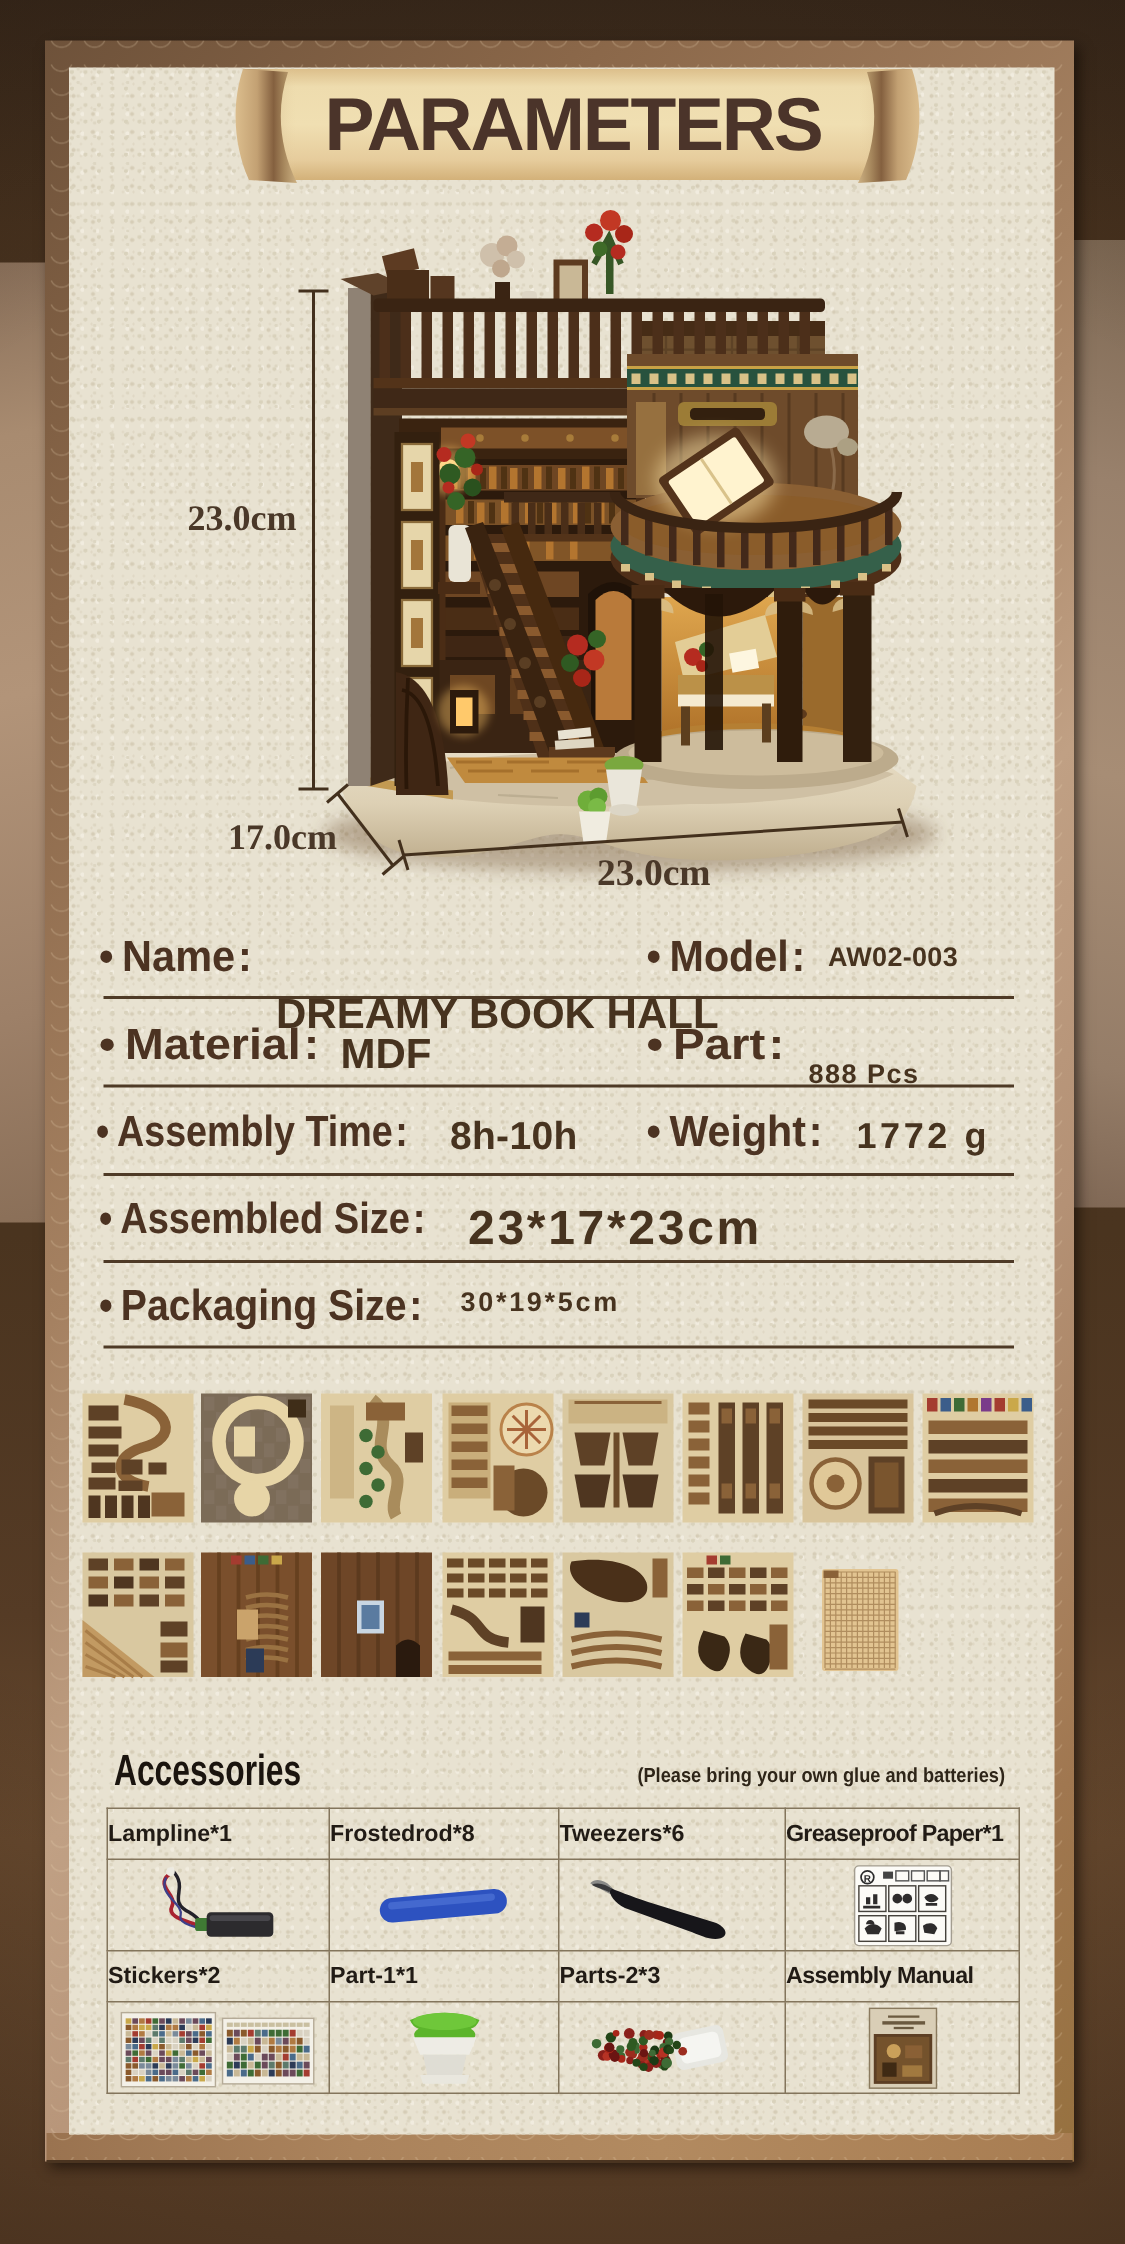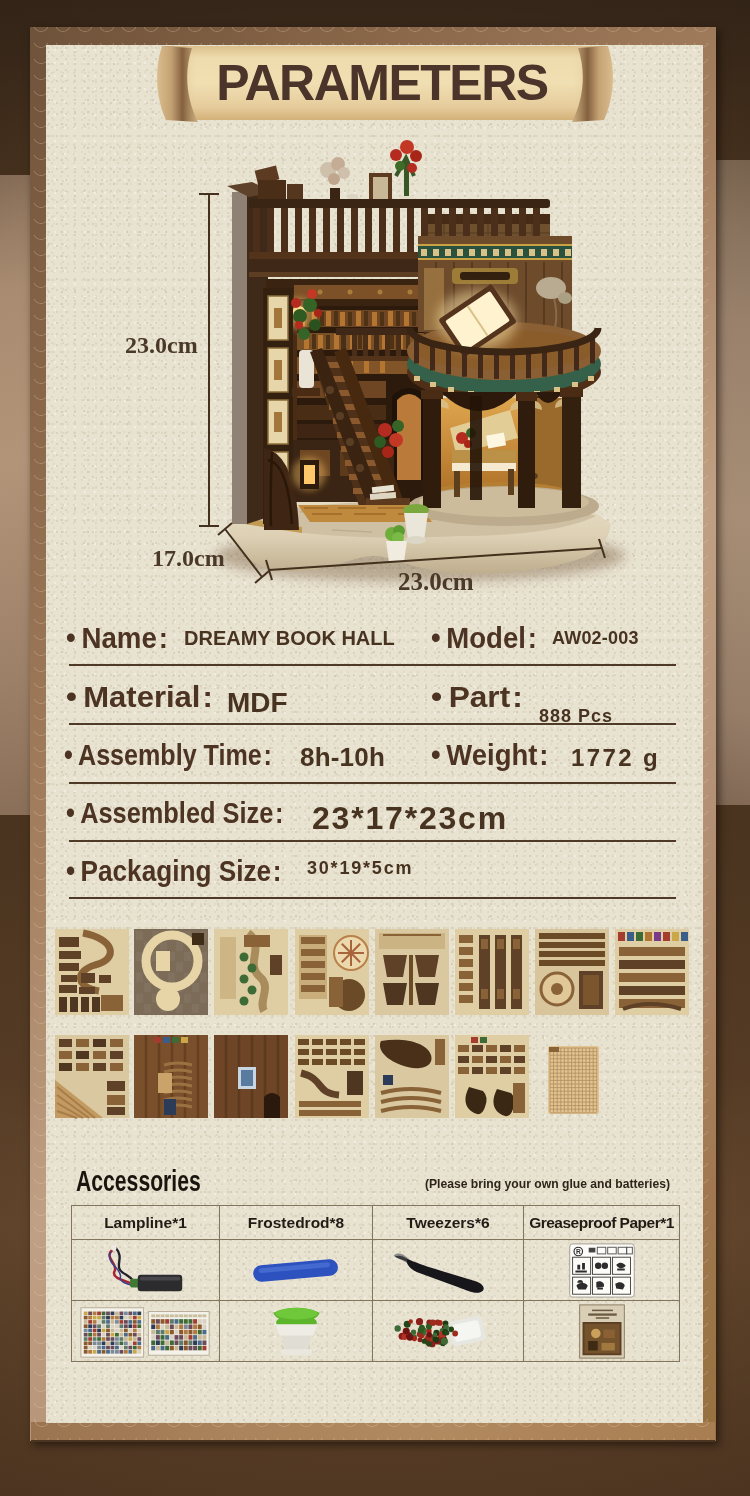--- a/index.html
+++ b/index.html
@@ -31,21 +31,21 @@
 .pline{position:absolute;left:69px;width:607px;height:2px;background:#4e3a26;}
 .plb{position:absolute;color:#4c3322;font-weight:bold;font-size:29px;white-space:nowrap;transform-origin:0 50%;}
 .plb i{display:inline-block;width:6px;}
 .plb .cl{padding-left:2px;}
 .pvv{position:absolute;color:#47331f;font-weight:bold;white-space:nowrap;}
 #acc-title{left:76px;top:1165px;font-size:29px;font-weight:bold;color:#1a140e;
   transform:scaleX(.73);transform-origin:0 0;letter-spacing:0;}
 #acc-note{left:350px;top:1176px;width:320px;text-align:right;font-size:13.5px;font-weight:bold;color:#2e2518;
   transform:scaleX(.9);transform-origin:100% 0;}
 table.acc{position:absolute;left:71px;top:1205px;border-collapse:collapse;table-layout:fixed;}
-table.acc td{border:1.6px solid #83755c;text-align:center;vertical-align:middle;padding:0;
+table.acc td{border:1.6px solid #83755c;text-align:left;vertical-align:middle;padding:0;
   font-size:15.5px;font-weight:bold;color:#211b15;overflow:hidden;}
 td.lab{height:33px;}
 td.img{height:60px;}
 td.img svg{display:block;margin:0 auto;}
 </style>
 </head>
 <body>
 
 <div id="bg" class="abs"></div>
 
@@ -536,21 +536,21 @@
 
   <text x="152" y="566" font-family="Liberation Serif,serif" font-size="24" font-weight="bold" fill="#4a3828">17.0cm</text>
 
   <text x="398" y="590" font-family="Liberation Serif,serif" font-size="25" font-weight="bold" fill="#4a3828">23.0cm</text>
 </svg>
 
 <div class="abs" style="left:0;top:0;width:750px;height:1px">
 
   <span class="plb" style="left:66px;top:621.7px;transform:scaleX(.954)">•<i></i>Name<span class="cl">:</span></span>
 
-  <span class="pvv" style="left:184px;top:627px;font-size:20px">DREAMY BOOK HALL</span>
+  <span class="pvv" style="left:184px;top:660px;font-size:28px">DREAMY BOOK HALL</span>
 
   <span class="plb" style="left:431px;top:621.7px;transform:scaleX(.949)">•<i></i>Model<span class="cl">:</span></span>
 
   <span class="pvv" style="left:552px;top:628px;font-size:18px;letter-spacing:.2px">AW02-003</span>
 
   <span class="pline" style="top:664px"></span>
 
   <span class="plb" style="left:66px;top:680.6px;transform:scaleX(1.069)">•<i></i>Material<span class="cl">:</span></span>
 
   <span class="pvv" style="left:227px;top:686.9px;font-size:28px">MDF</span>
@@ -939,20 +939,30 @@
         <path d="M52 24 h3 v5 h-3 z M57 22 h3 v7 h-3 z M50 30 h12 v2 h-12 z"></path>
         <circle cx="74" cy="25" r="3.4"></circle>
               <circle cx="81" cy="25" r="3.4"></circle>
         <path d="M93 24 c4 -4 8 -2 10 1 c-2 3 -8 4 -10 -1 z M94 28 h8 v2 h-8 z"></path>
         <path d="M51 46 c3 -4 9 -4 12 0 l-2 4 h-8 z M52 43 a3 3 0 1 1 6 0 z"></path>
         <path d="M72 42 c5 -2 9 1 8 5 l-8 1 z M73 48 h6 v2 h-6 z"></path>
         <path d="M92 44 c4 -3 9 -2 10 2 l-2 4 l-7 -1 z"></path>
       </g>
     </svg>
         </td>
+  </tr>
+  <tr>
+
+    <td class="lab">Stickers*2</td>
+
+    <td class="lab">Part-1*1</td>
+
+    <td class="lab">Parts-2*3</td>
+
+    <td class="lab" style="letter-spacing:-.4px">Assembly Manual</td>
   </tr>
   <tr>
     <td class="img">
 
       <svg width="144" height="57" viewBox="0 0 147 60">
             <g>
               <rect x="5" y="5" width="66" height="52" fill="#f4f1e8" stroke="#b5ab97" stroke-width="1"></rect>
               <rect x="8.0" y="9.0" width="4" height="3.8" fill="#c9a84a"></rect>
               <rect x="12.7" y="9.0" width="4" height="3.8" fill="#6b4a5a"></rect>
               <rect x="17.4" y="9.0" width="4" height="3.8" fill="#b07a42"></rect>

